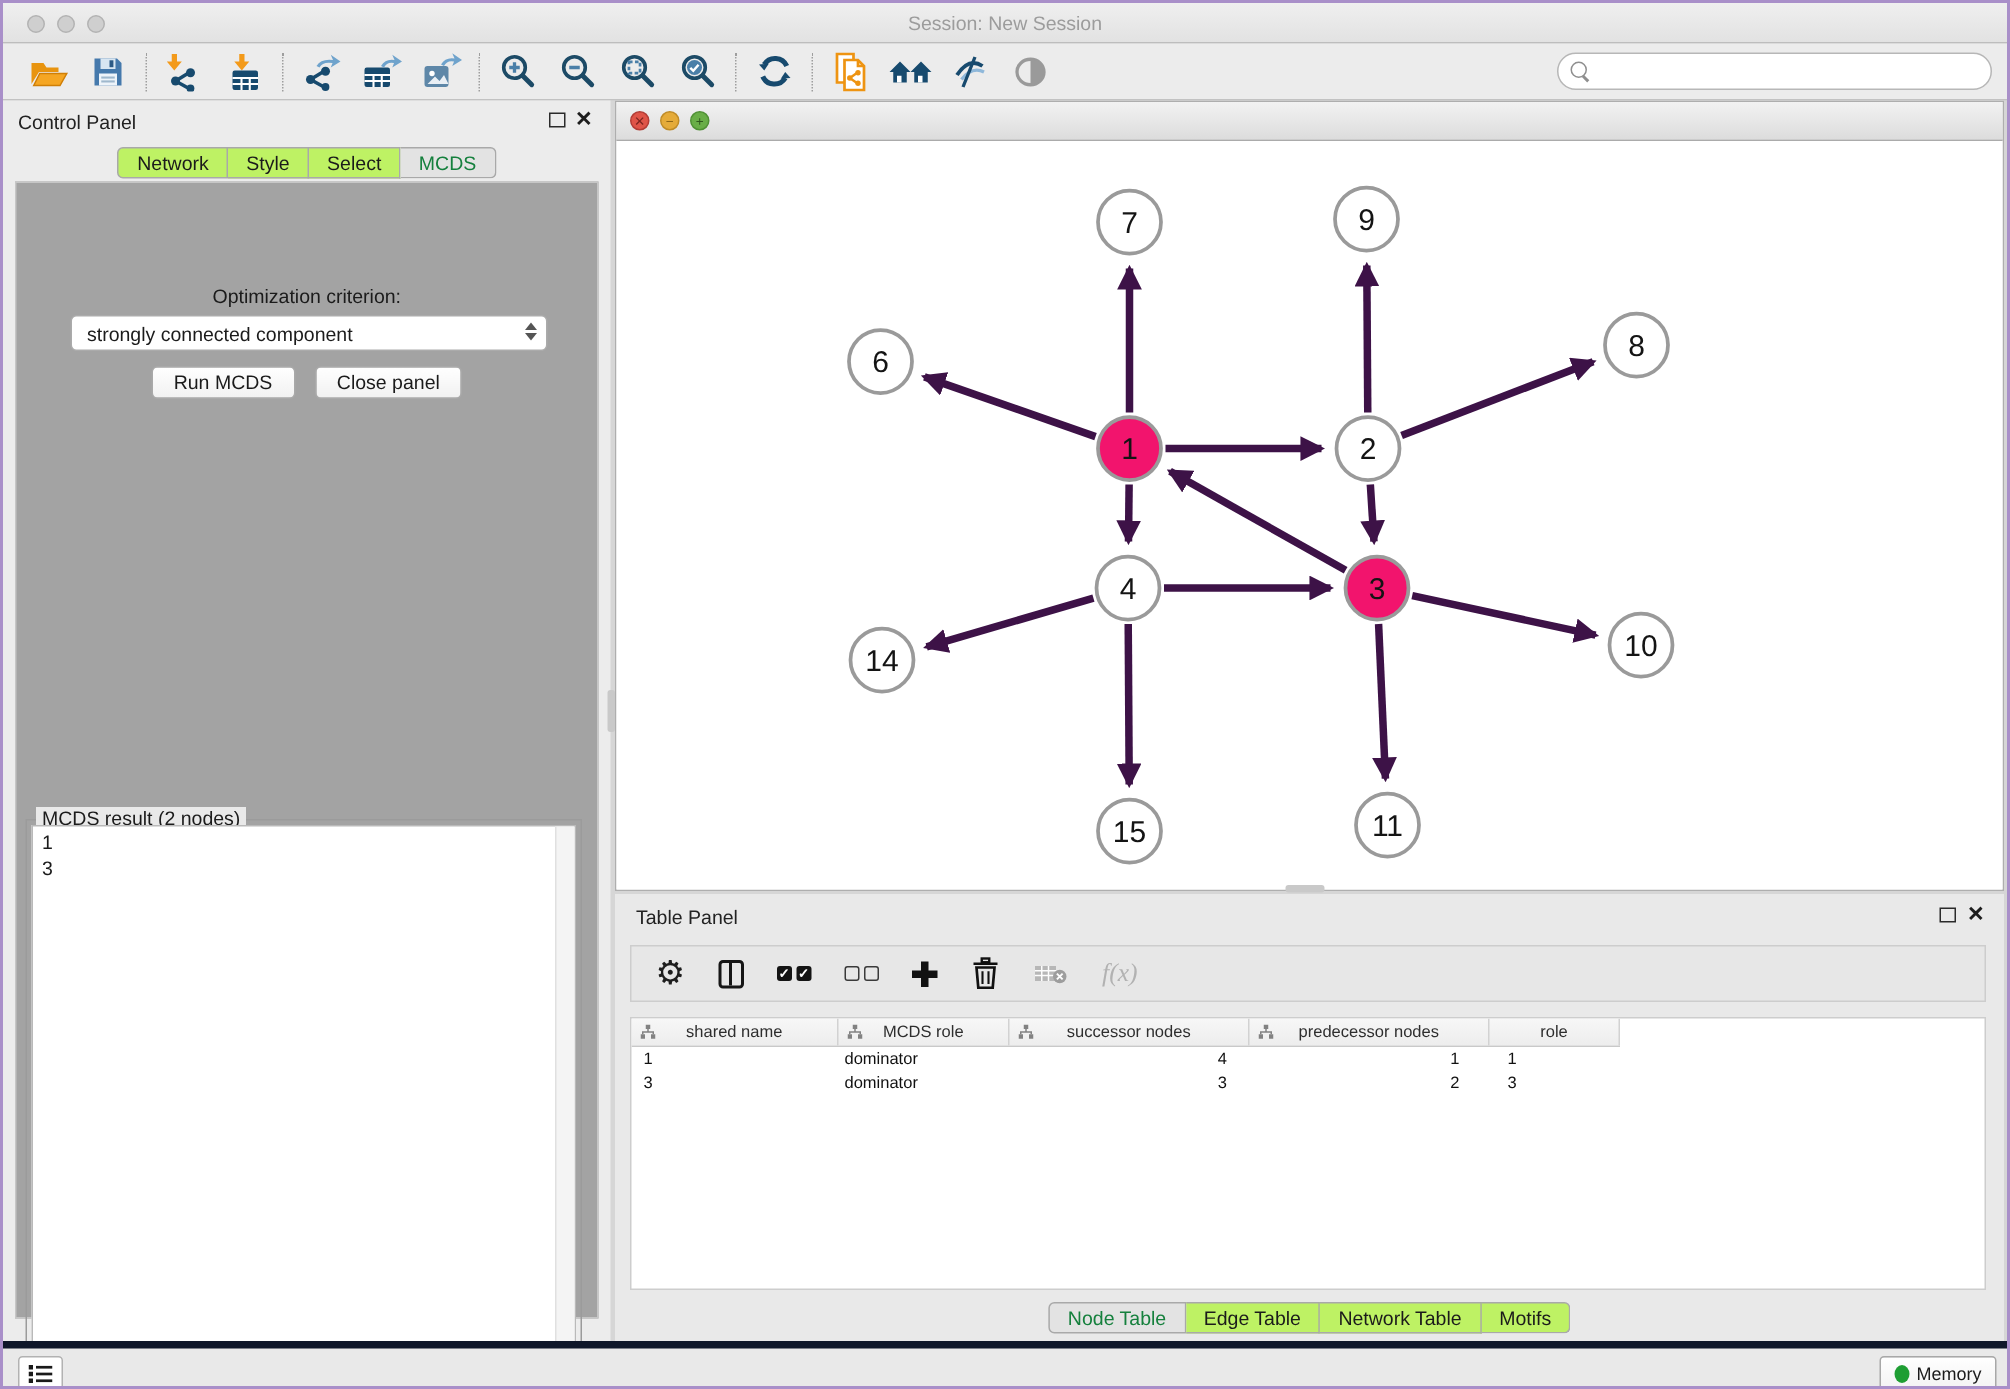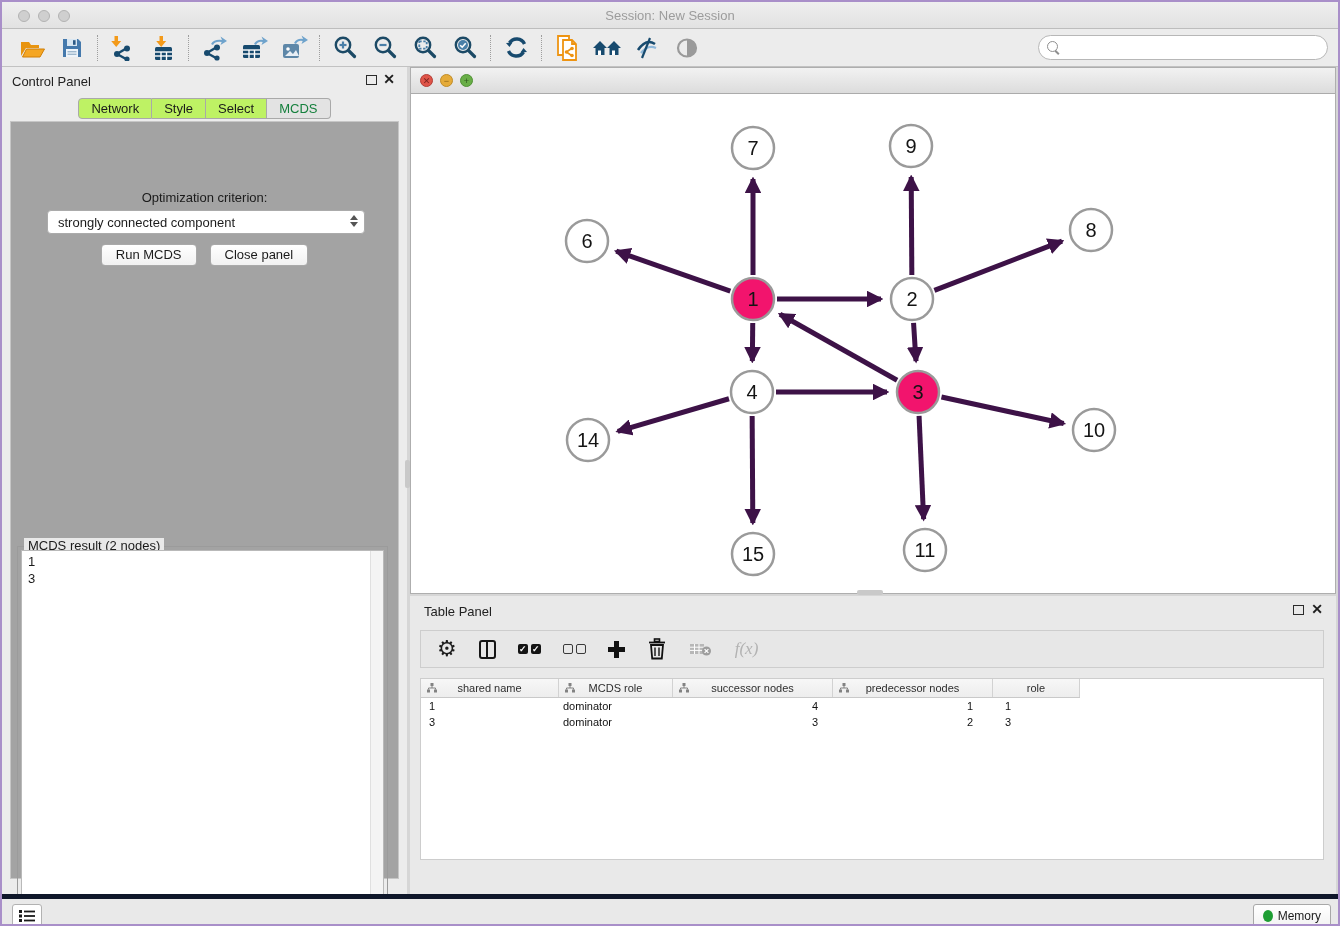--- a/index.html
+++ b/index.html
@@ -483,20 +483,26 @@
         <div class="trow">
           <span class="tcell c0">3</span>
           <span class="tcell c1">dominator</span>
           <span class="tcell c2">3</span>
           <span class="tcell c3">2</span>
           <span class="tcell c4">3</span>
         </div>
       </div>
   </div>
 
+  <div class="tp-tabs">
+    <span class="tab disabled-active">Node Table</span>
+    <span class="tab">Edge Table</span>
+    <span class="tab">Network Table</span>
+    <span class="tab">Motifs</span>
+  </div>
 </div>
 
 <div class="statusbar">
   <span class="sq-btn">
     <svg width="16" height="14" viewBox="0 0 16 14">
         <g fill="#1a1a1a">
           <rect x="0" y="1" width="3" height="3"></rect>
           <rect x="5" y="1.6" width="11" height="1.8"></rect>
           <rect x="0" y="5.5" width="3" height="3"></rect>
           <rect x="5" y="6.1" width="11" height="1.8"></rect>

